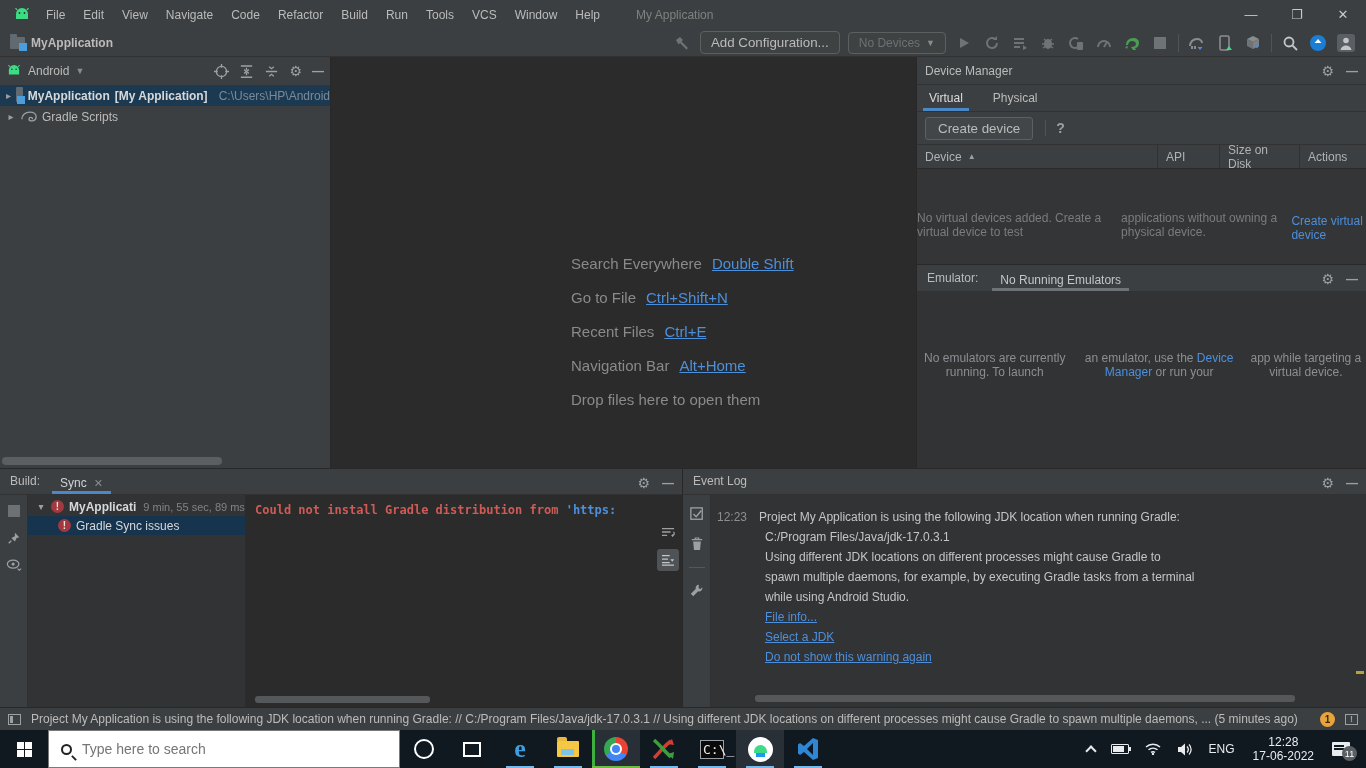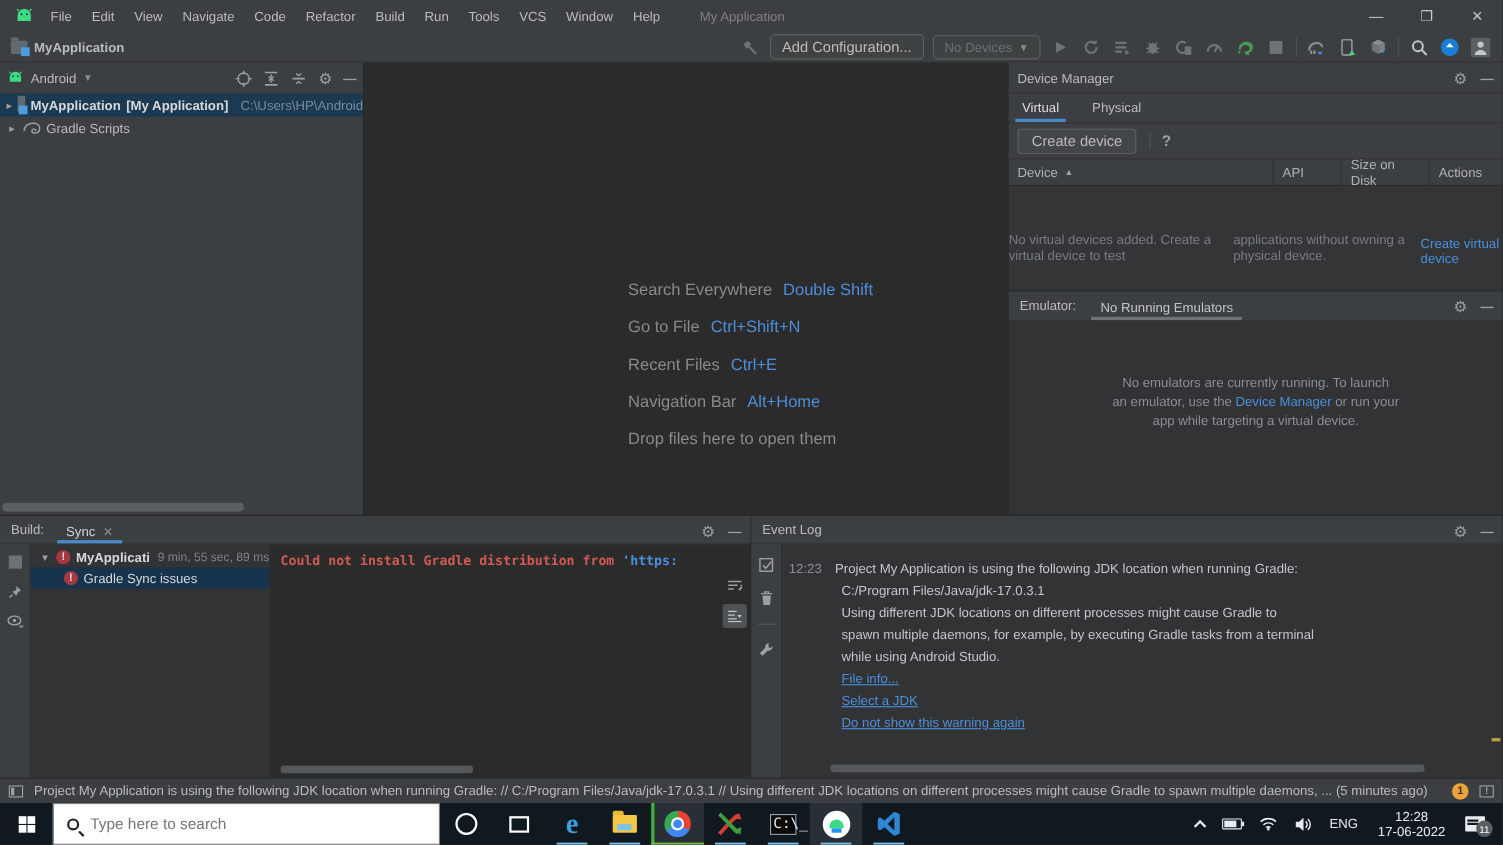--- a/index.html
+++ b/index.html
@@ -54,21 +54,21 @@
   .path-gray { color:#7a8a99; margin-left:6px; }
   .pp-hscroll { position:absolute; left:2px; bottom:3px; width:220px; height:8px;
     background:#5c5f61; border-radius:4px; }
 
   
   .editor { flex:1; background:#2b2b2b; position:relative; }
   .shortcuts { position:absolute; left:240px; top:198px; display:flex; flex-direction:column; gap:17px;
     font-size:15px; }
   .sc-row { display:flex; gap:10px; }
   .sc-label { color:#8a8a8a; }
-  .sc-keys { color:#4d8fdb; }
+  .sc-keys { color:#4d8fdb;text-decoration:underline; }
 
   
   .right-col { width:450px; height:100%; display:flex; flex-direction:column; border-left:1px solid #282828; }
 
   .panel-header { height:28px; background:#3c3f41; display:flex; align-items:center;
     padding:0 8px; border-bottom:1px solid #323232; }
   .panel-title { color:#bbbbbb; }
   .ph-actions { margin-left:auto; display:flex; align-items:center; gap:12px; color:#9da0a3; }
   .gear-glyph { font-size:14px; color:#9da0a3; }
   .min-glyph { color:#9da0a3; font-weight:bold; }
@@ -95,21 +95,21 @@
   .dm-empty { flex:1; display:flex; align-items:center; justify-content:flex-start;
     padding-top:16px; gap:4px; color:#787d80; }
   .dm-link { color:#4d8fdb; margin-top:6px; }
 
   .emulator-panel { flex:1; background:#313335; display:flex; flex-direction:column; border-top:1px solid #282828; }
   .em-header { height:27px; background:#3c3f41; display:flex; align-items:flex-end; padding:0 8px;
     border-bottom:1px solid #323232; }
   .em-label { color:#bbbbbb; padding:5px 2px 6px; }
   .em-tab { margin-left:18px; padding:5px 2px 4px; color:#c3c6c8; position:relative; }
   .em-tab::after { content:""; position:absolute; left:-6px; right:-6px; bottom:0; height:3px; background:#6e7376; }
-  .em-body { flex:1; display:flex; flex-direction:column; align-items:center; justify-content:center;
+  .em-body { flex:1; display:flex; flex-direction:row; align-items:center; justify-content:center;
     gap:3px; color:#8a8f93; padding-bottom:30px; }
   .em-line { text-align:center; }
   .em-link { color:#4d8fdb; }
 
   
   .bottom { position:absolute; top:468px; left:0; width:1366px; height:239px; display:flex;
     border-top:1px solid #282828; }
 
   .build-panel { width:683px; background:#313335; display:flex; flex-direction:column; border-right:1px solid #282828; }
   .bp-header { height:26px; background:#3c3f41; display:flex; align-items:flex-end; padding:0 8px;

